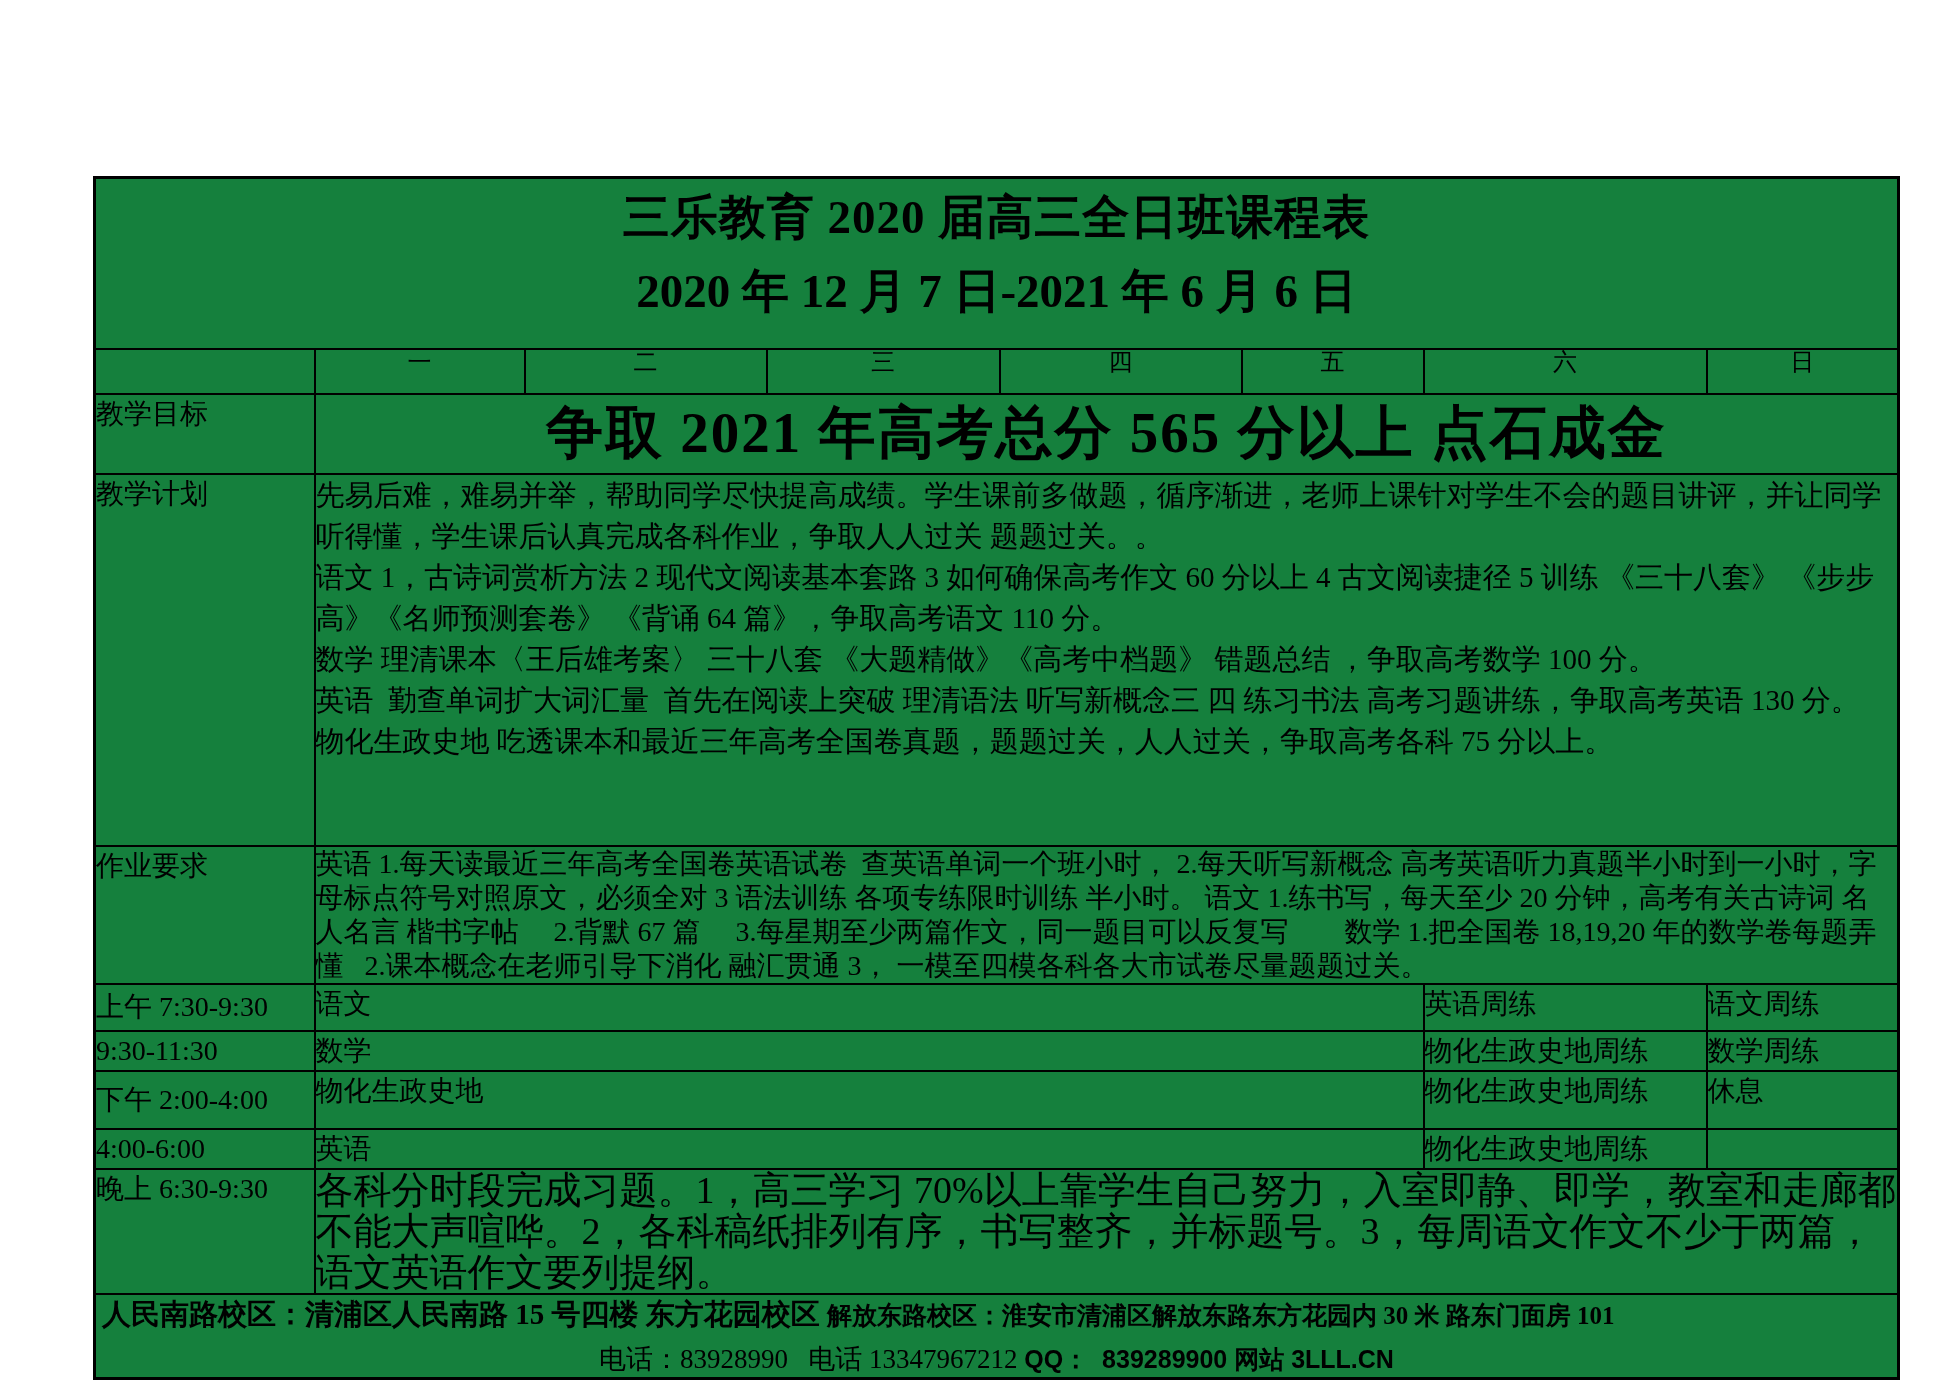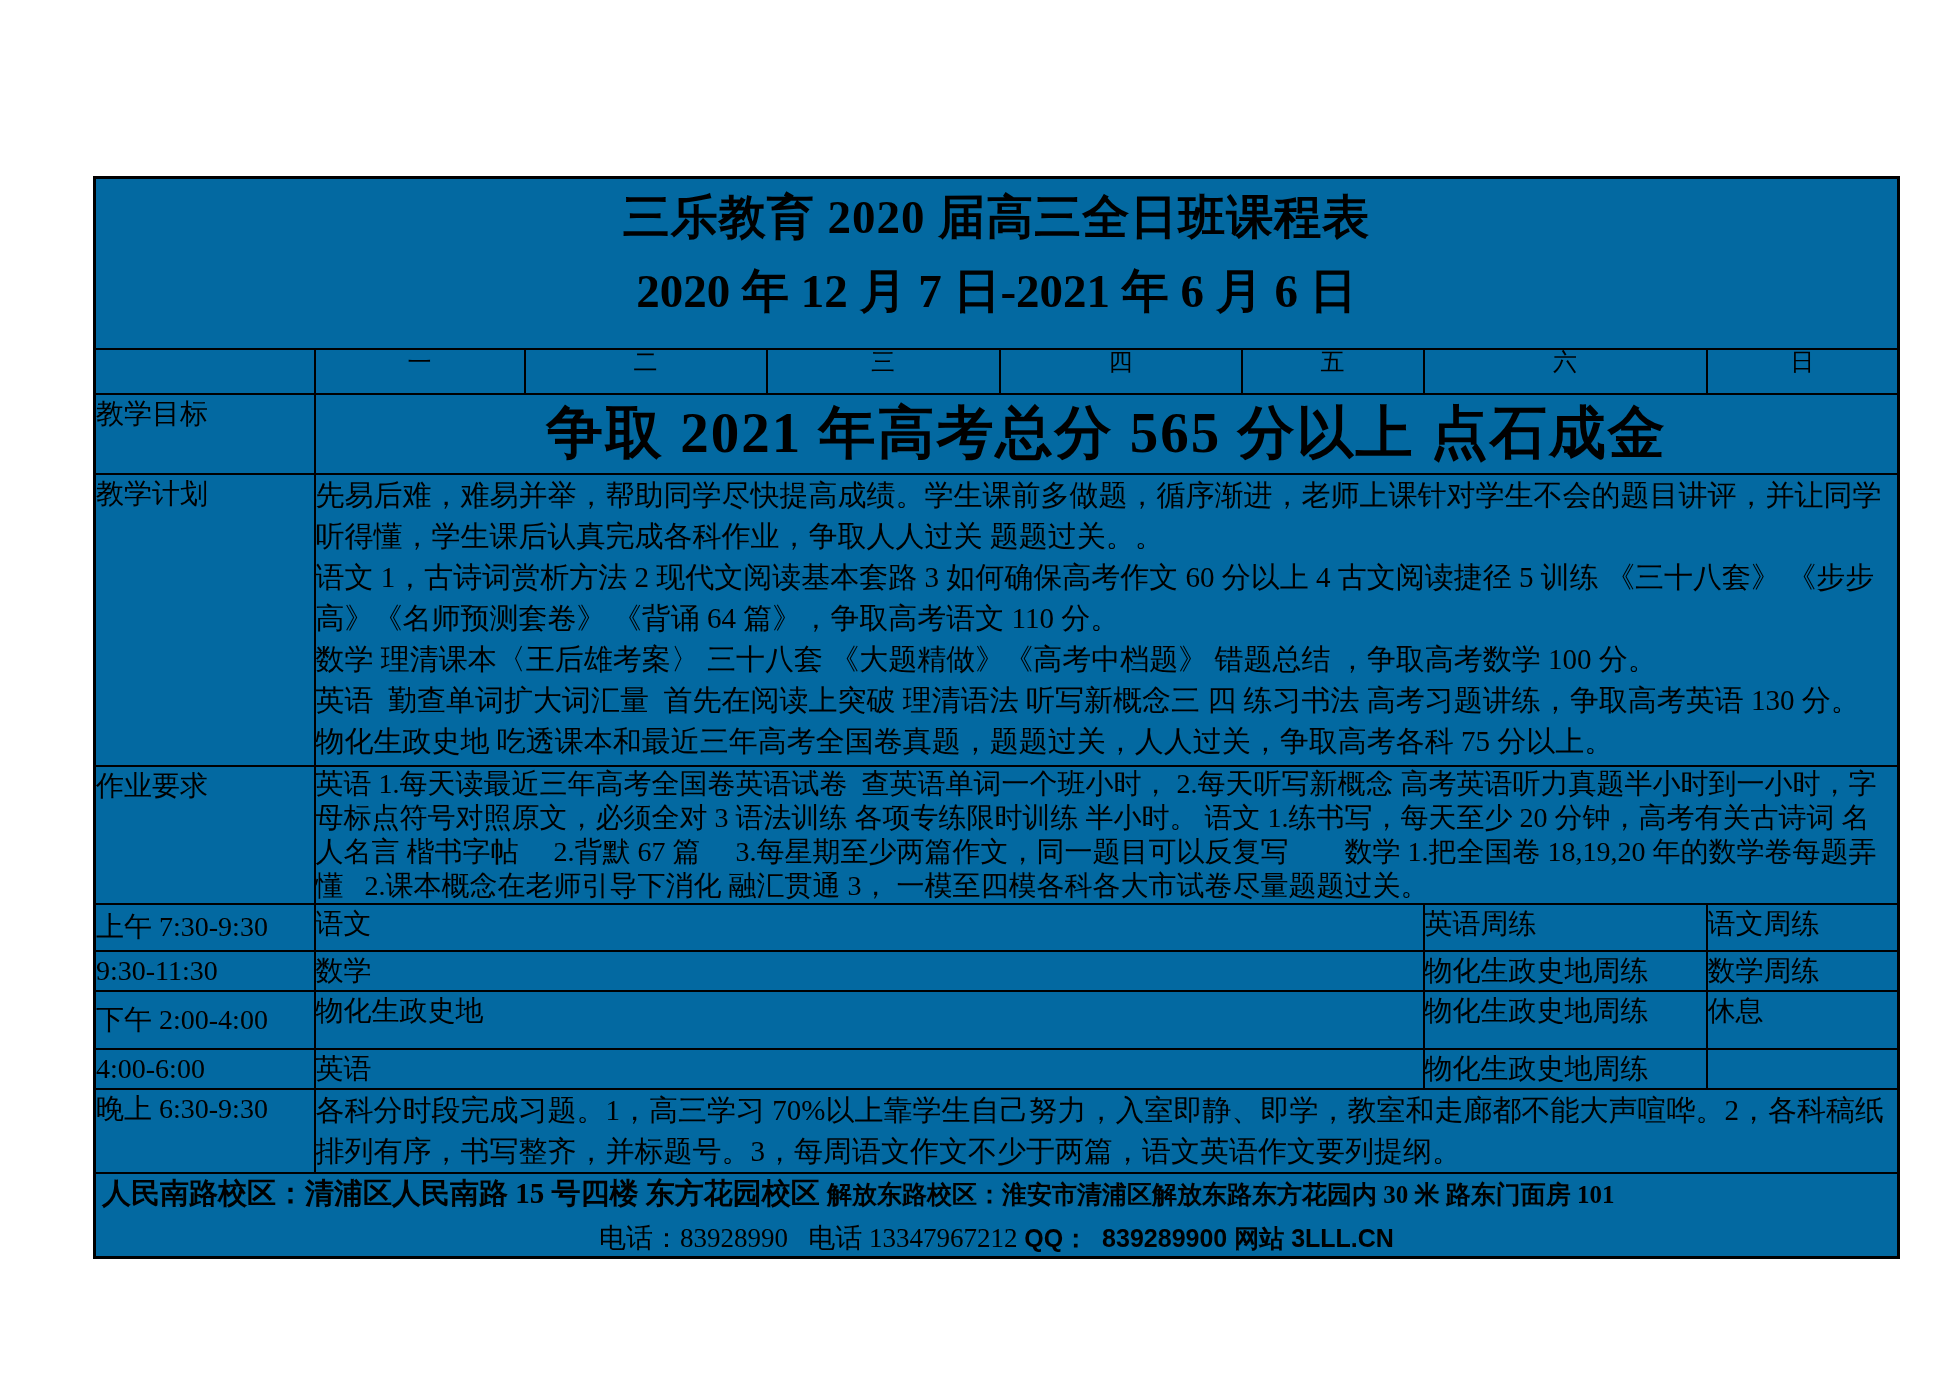--- a/index.html
+++ b/index.html
@@ -16,21 +16,21 @@
   }
   .sheet {
     position: absolute;
     left: 93px;
     top: 176px;
   }
   table.course-table {
     border-collapse: collapse;
     table-layout: fixed;
     width: 1804px;
-    background: #0369a1;
+    background: #15803d;
     border: 3px solid #000;
   }
   table.course-table td {
     border: 2px solid #000;
     padding: 0;
     vertical-align: top;
     overflow: hidden;
   }
   
   td.title-cell { text-align: center; vertical-align: middle; }
@@ -80,21 +80,21 @@
     white-space: pre-wrap;
   }
   td.homework-cell { padding: 4px 14px 0 14px; }
   .homework-text {
     font-size: 28px;
     line-height: 34px;
     white-space: pre-wrap;
   }
   td.evening-cell { padding: 4px 14px 0 14px; }
   .evening-text {
-    font-size: 29px;
+    font-size: 38px;
     line-height: 41px;
     white-space: pre-wrap;
   }
   
   td.subject-cell, td.week-cell {
     font-size: 28px;
     vertical-align: middle;
     padding-left: 14px;
     white-space: nowrap;
   }
@@ -152,21 +152,21 @@
       <td class="day-cell">日</td>
     </tr>
 
     <tr style="height:80px">
       <td class="row-label">教学目标</td>
       <td colspan="7" class="goal-cell">
         <div class="goal-text">争取 2021 年高考总分 565 分以上 点石成金</div>
       </td>
     </tr>
 
-    <tr style="height:292px">
+    <tr style="height:372px">
       <td class="row-label">教学计划</td>
       <td colspan="7" class="plan-cell">
         <p class="plan-para">先易后难，难易并举，帮助同学尽快提高成绩。学生课前多做题，循序渐进，老师上课针对学生不会的题目讲评，并让同学听得懂，学生课后认真完成各科作业，争取人人过关 题题过关。。</p>
         <p class="plan-para">语文 1，古诗词赏析方法 2 现代文阅读基本套路 3 如何确保高考作文 60 分以上 4 古文阅读捷径 5 训练 《三十八套》 《步步高》《名师预测套卷》 《背诵 64 篇》，争取高考语文 110 分。</p>
         <p class="plan-para">数学 理清课本〈王后雄考案〉 三十八套 《大题精做》《高考中档题》 错题总结 ，争取高考数学 100 分。</p>
         <p class="plan-para">英语  勤查单词扩大词汇量  首先在阅读上突破 理清语法 听写新概念三 四 练习书法 高考习题讲练，争取高考英语 130 分。</p>
         <p class="plan-para">物化生政史地 吃透课本和最近三年高考全国卷真题，题题过关，人人过关，争取高考各科 75 分以上。</p>
       </td>
     </tr>
 

